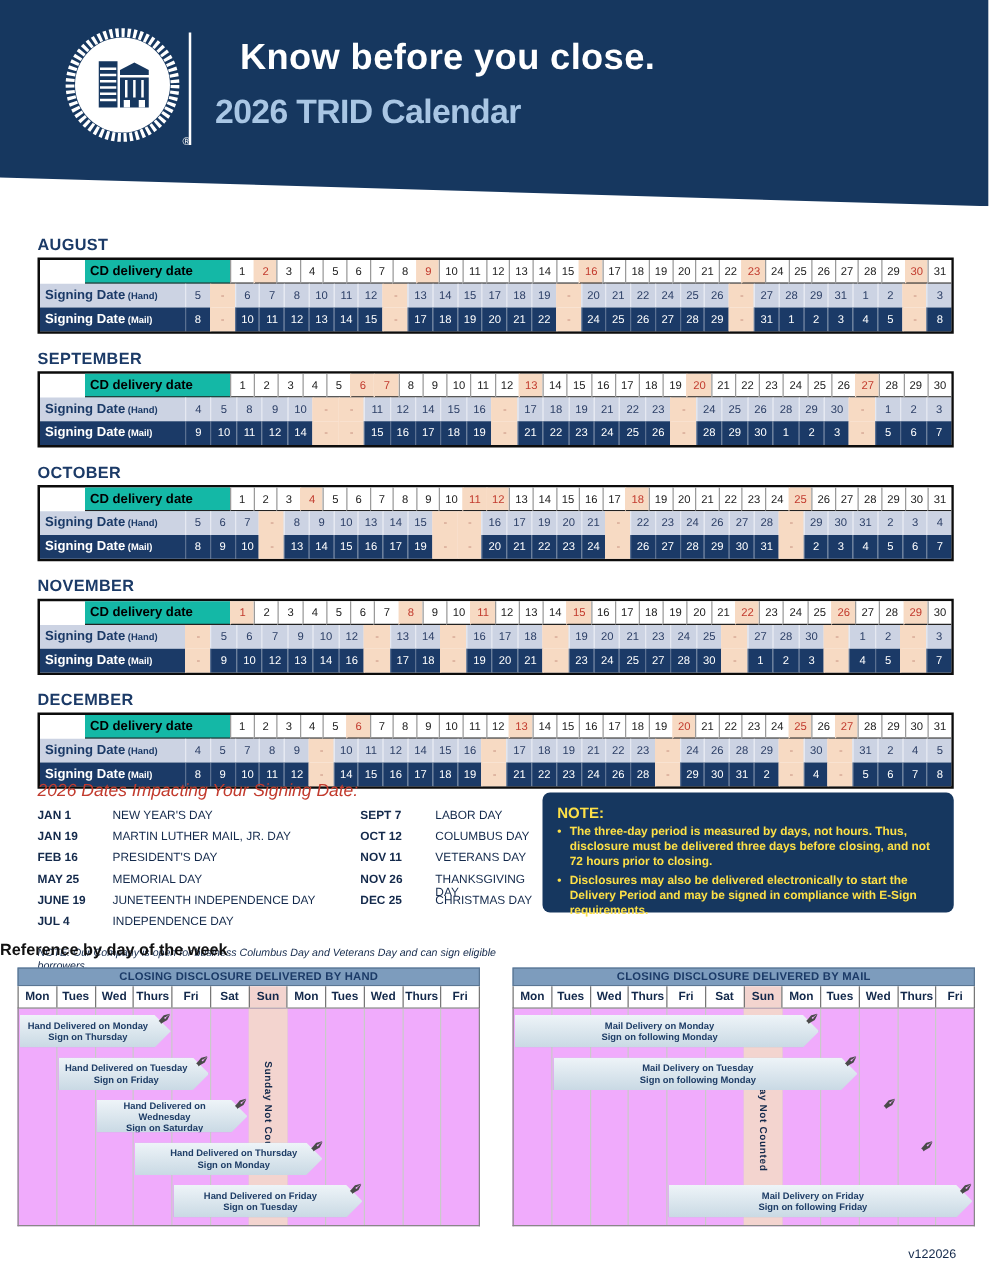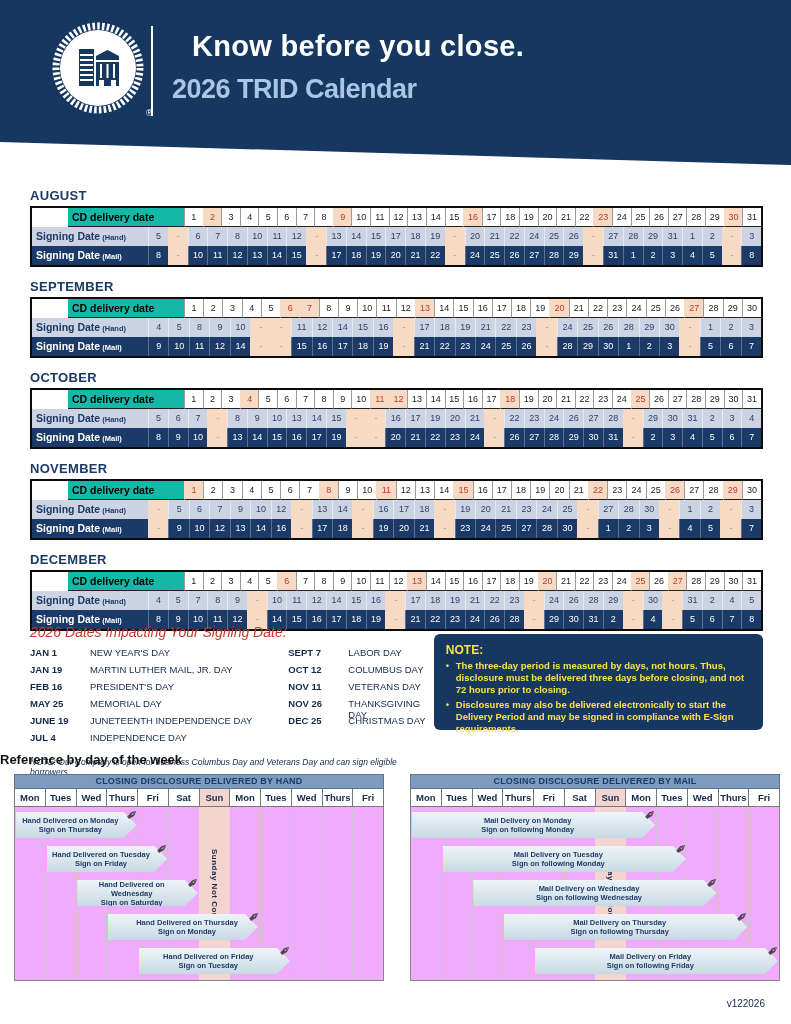--- a/index.html
+++ b/index.html
@@ -821,29 +821,21 @@
           <div class="arrow" style="left: 1px; width: 243.333px; top: 5px;">
             <div>Mail Delivery on Monday</div>
             <div>Sign on following Monday</div>
           </div>
           <span class="pen" style="left: 233.333px; top: -1px;">✒</span>
           <div class="arrow" style="left: 31.6667px; width: 243.333px; top: 39px;">
             <div>Mail Delivery on Tuesday</div>
             <div>Sign on following Monday</div>
           </div>
           <span class="pen" style="left: 264px; top: 33px;">✒</span>
-          <div class="arrow" style="left: 62.3333px; width: 243.333px; top: 73px;">
-            <div>Mail Delivery on Wednesday</div>
-            <div>Sign on following Wednesday</div>
-          </div>
           <span class="pen" style="left: 294.667px; top: 67px;">✒</span>
-          <div class="arrow" style="left: 93px; width: 243.333px; top: 107px;">
-            <div>Mail Delivery on Thursday</div>
-            <div>Sign on following Thursday</div>
-          </div>
           <span class="pen" style="left: 325.333px; top: 101px;">✒</span>
           <div class="arrow" style="left: 123.667px; width: 243.333px; top: 141px;">
             <div>Mail Delivery on Friday</div>
             <div>Sign on following Friday</div>
           </div>
           <span class="pen" style="left: 356px; top: 135px;">✒</span>
         </div>
       </div>
   </div>
 

